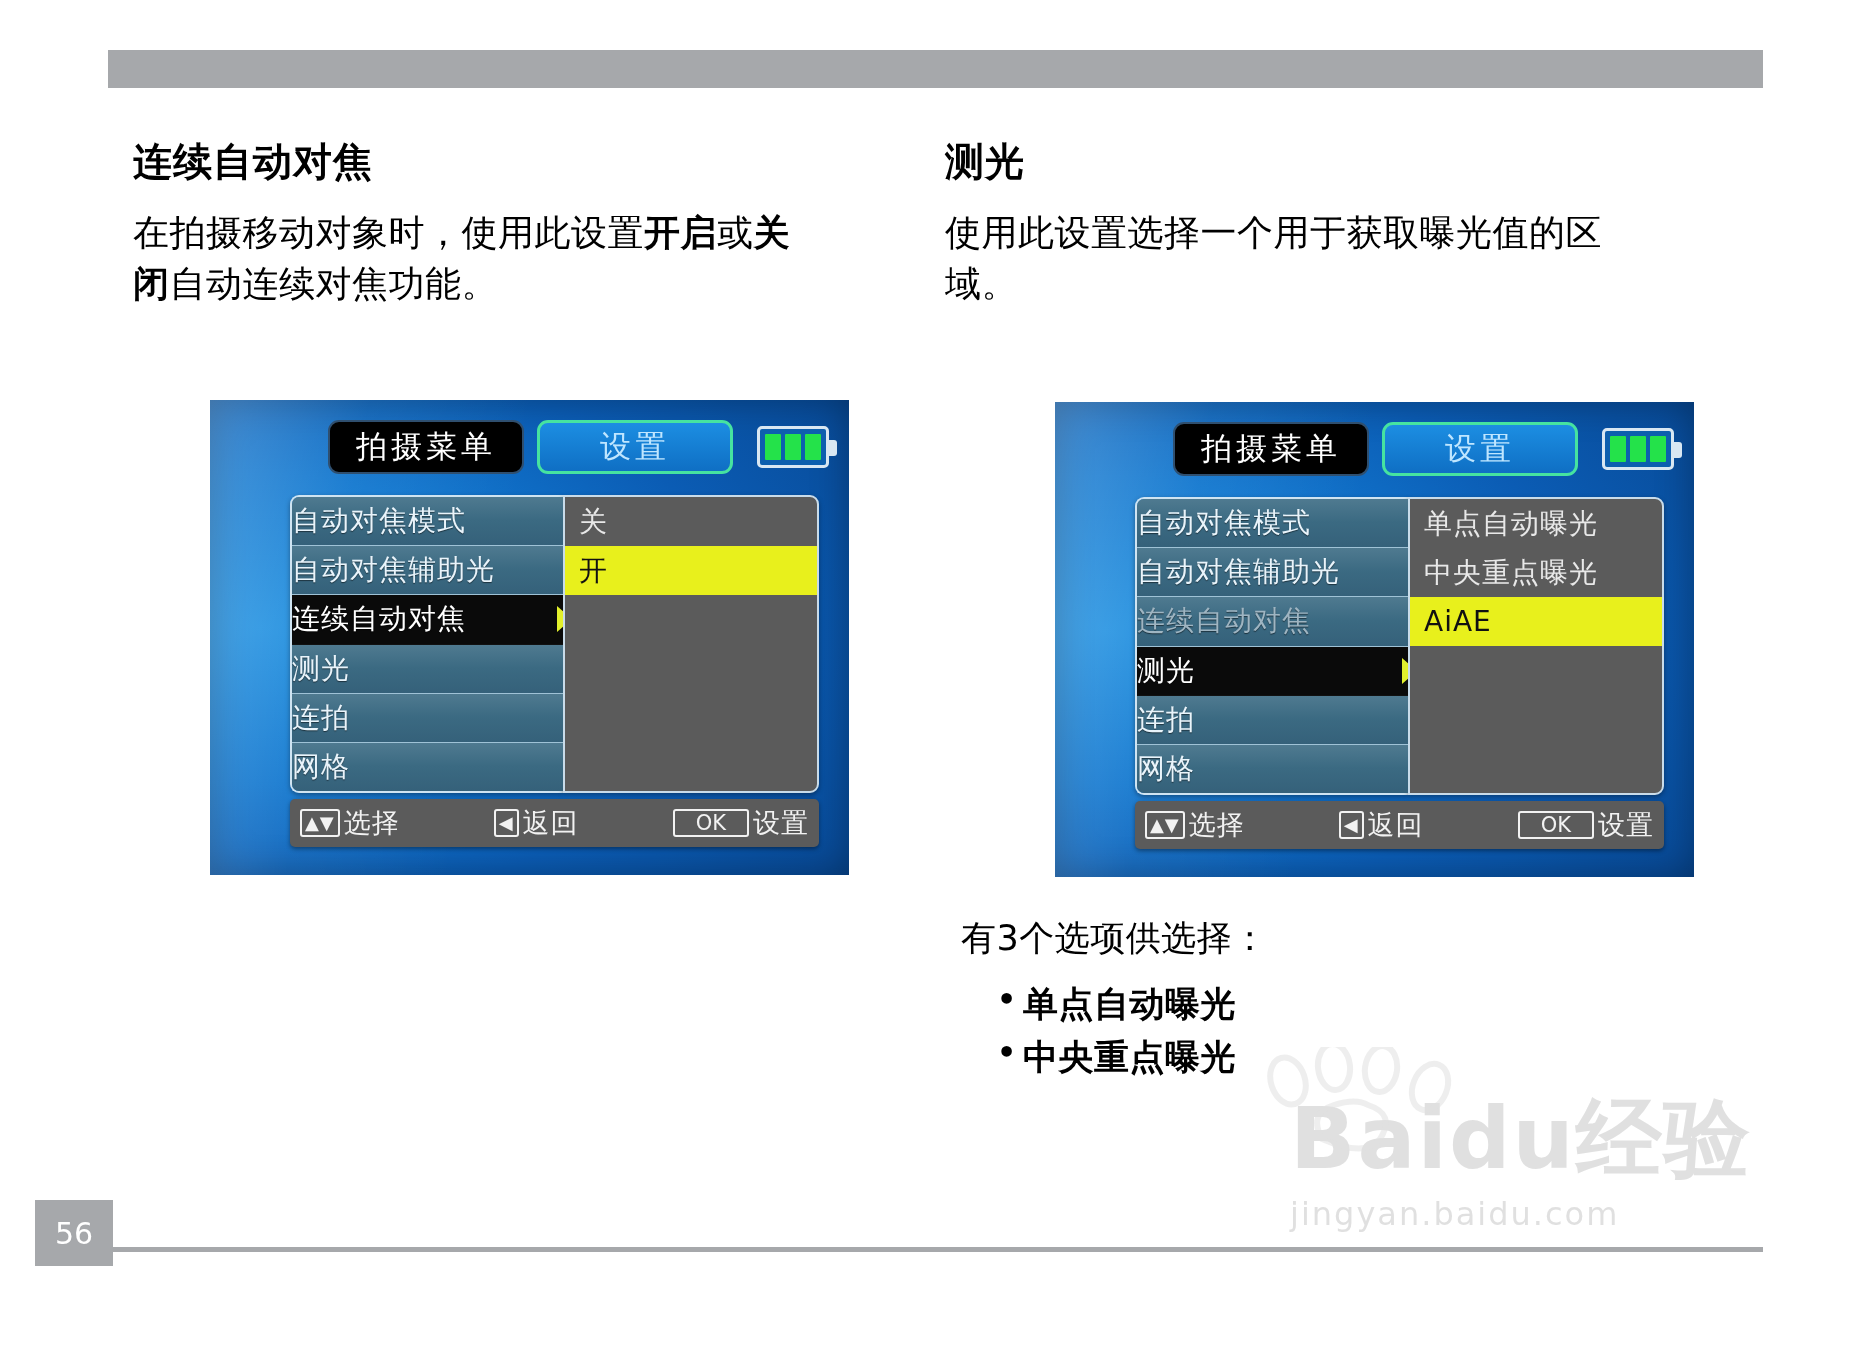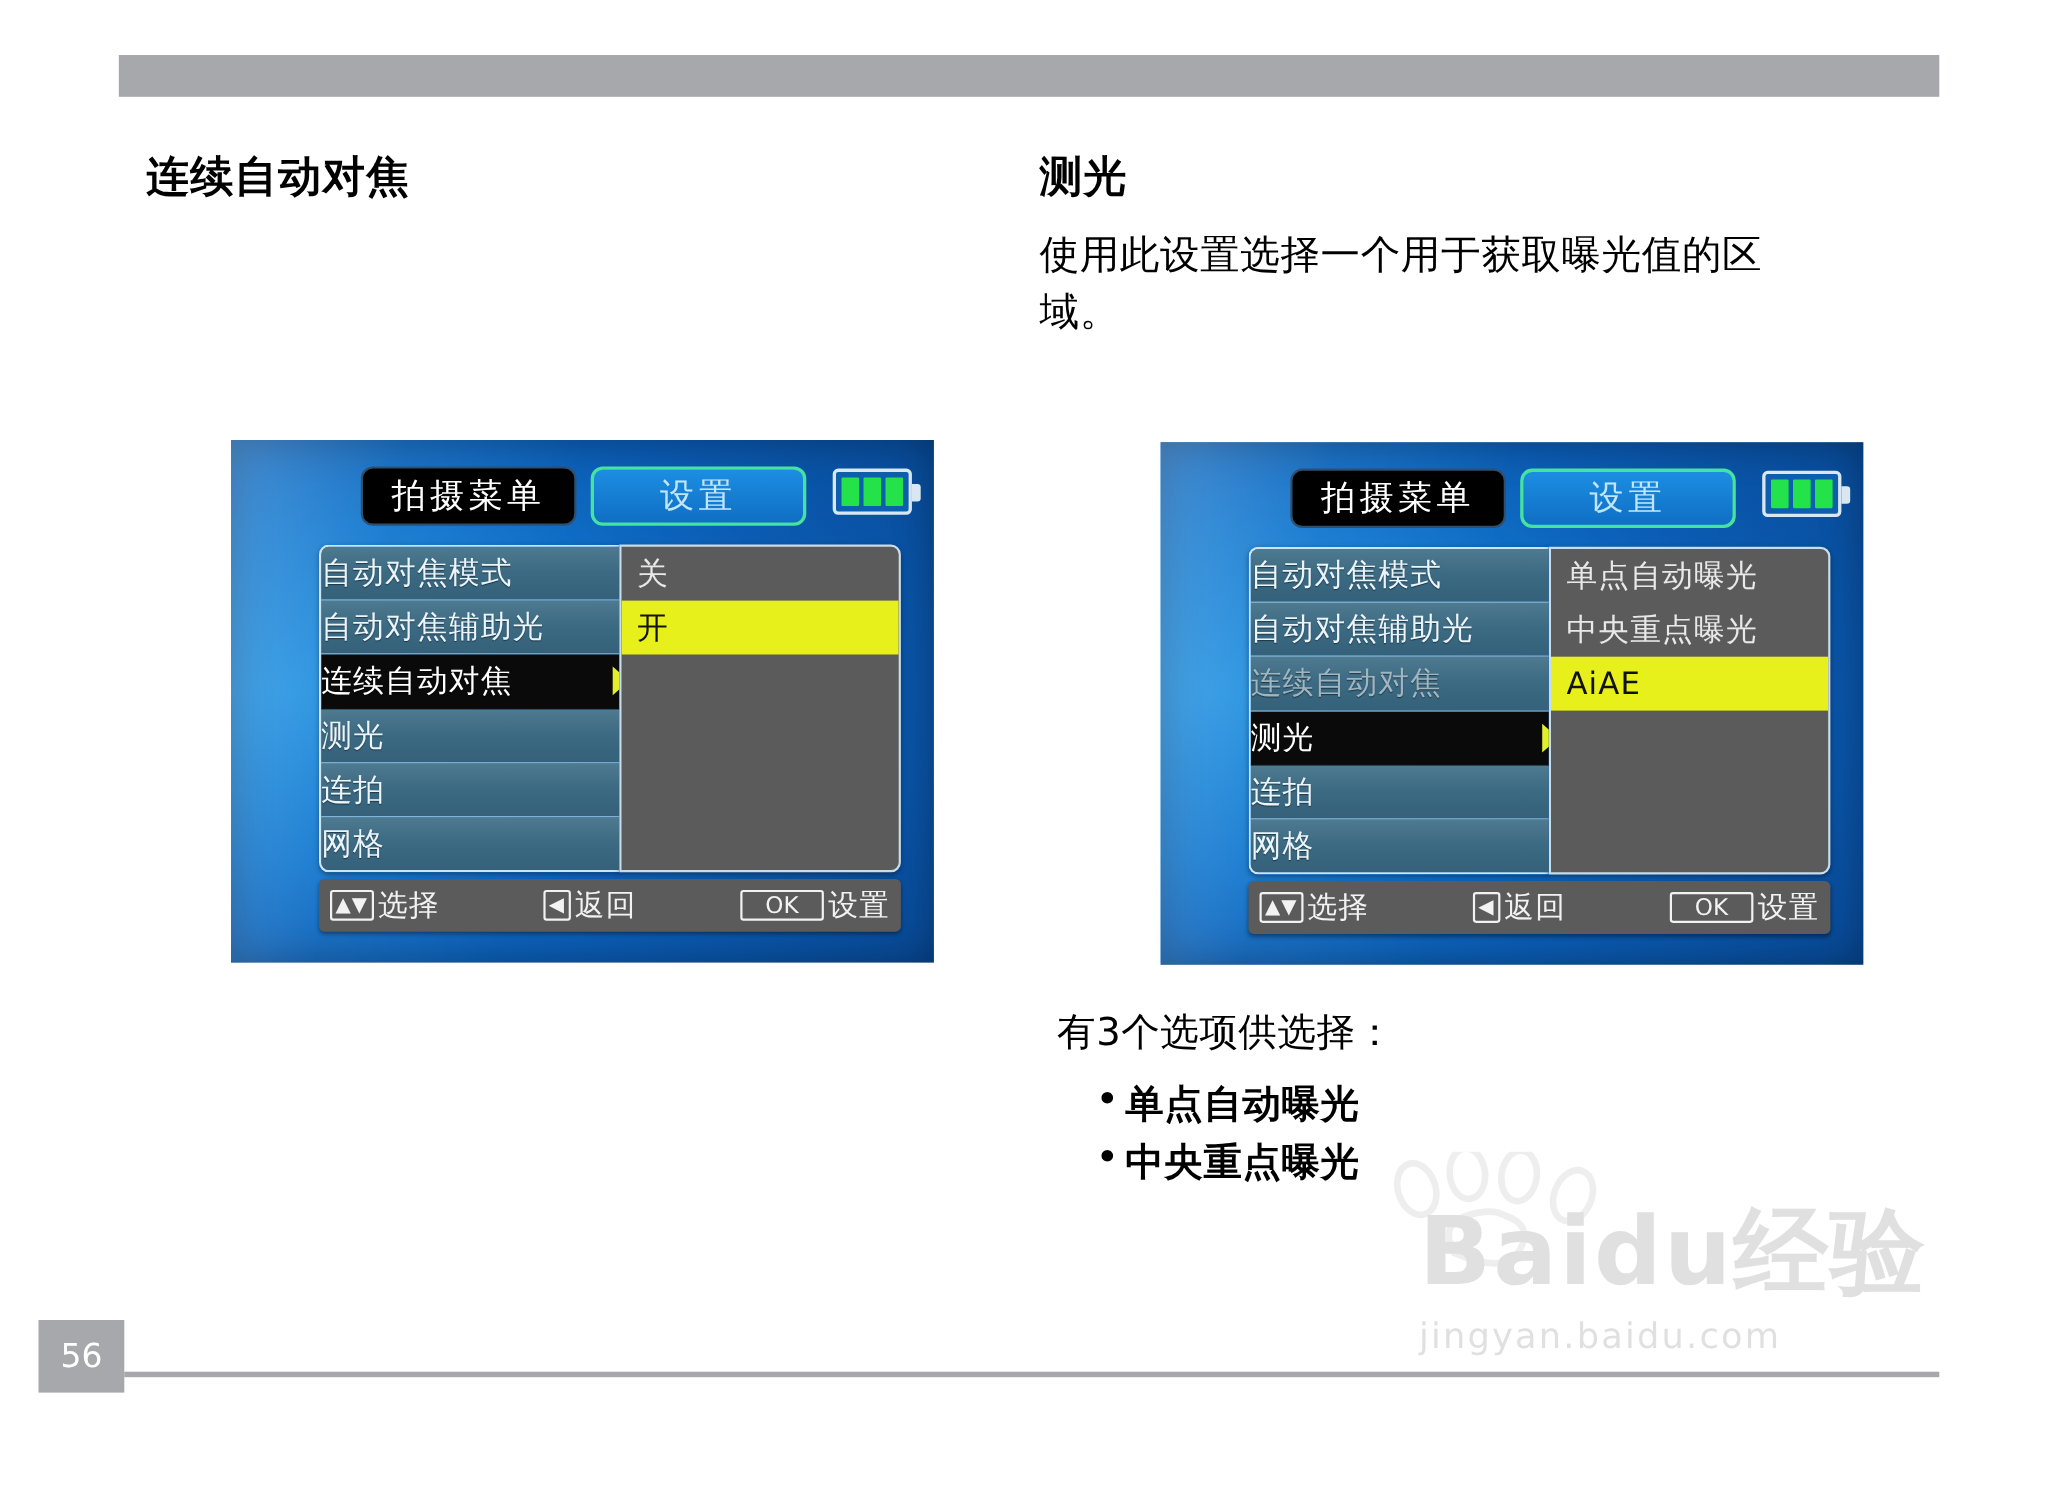--- a/index.html
+++ b/index.html
@@ -48,21 +48,21 @@
 
   .lcd-sheen{
     position:absolute;left:0;top:0;right:0;bottom:0;
     background:linear-gradient(100deg, rgba(255,255,255,.22) 0%, rgba(255,255,255,.05) 22%, rgba(255,255,255,0) 45%);
     pointer-events:none;
   }
 
   
   .tabs{
     position:absolute;left:118px;top:20px;height:58px;
-    display:flex;align-items:flex-end;gap:13px;
+    display:flex;align-items:flex-start;gap:13px;
   }
   .tab{
     height:54px;min-width:196px;
     display:flex;align-items:center;justify-content:center;
     border-radius:11px;
     font-size:31px;letter-spacing:4px;
     box-sizing:border-box;
   }
   .tab-active{
     background:#000;color:#fff;
@@ -222,20 +222,21 @@
     position:absolute;left:-30px;top:-48px;opacity:.55;
   }
 </style>
 </head>
 <body>
 
 <div class="header-bar"></div>
 
 <div class="col col-left">
   <h2 class="sec-title">连续自动对焦</h2>
+  <p class="sec-body"><span>在拍摄移动对象时，使用此设置</span><b>开启</b><span>或</span><b>关闭</b><span>自动连续对焦功能。</span></p>
 </div>
 
 <div class="col col-right">
   <h2 class="sec-title">测光</h2>
   <p class="sec-body">使用此设置选择一个用于获取曝光值的区域。</p>
 </div>
 
 <div class="lcd lcd-1">
   <div class="lcd-sheen"></div>
 

